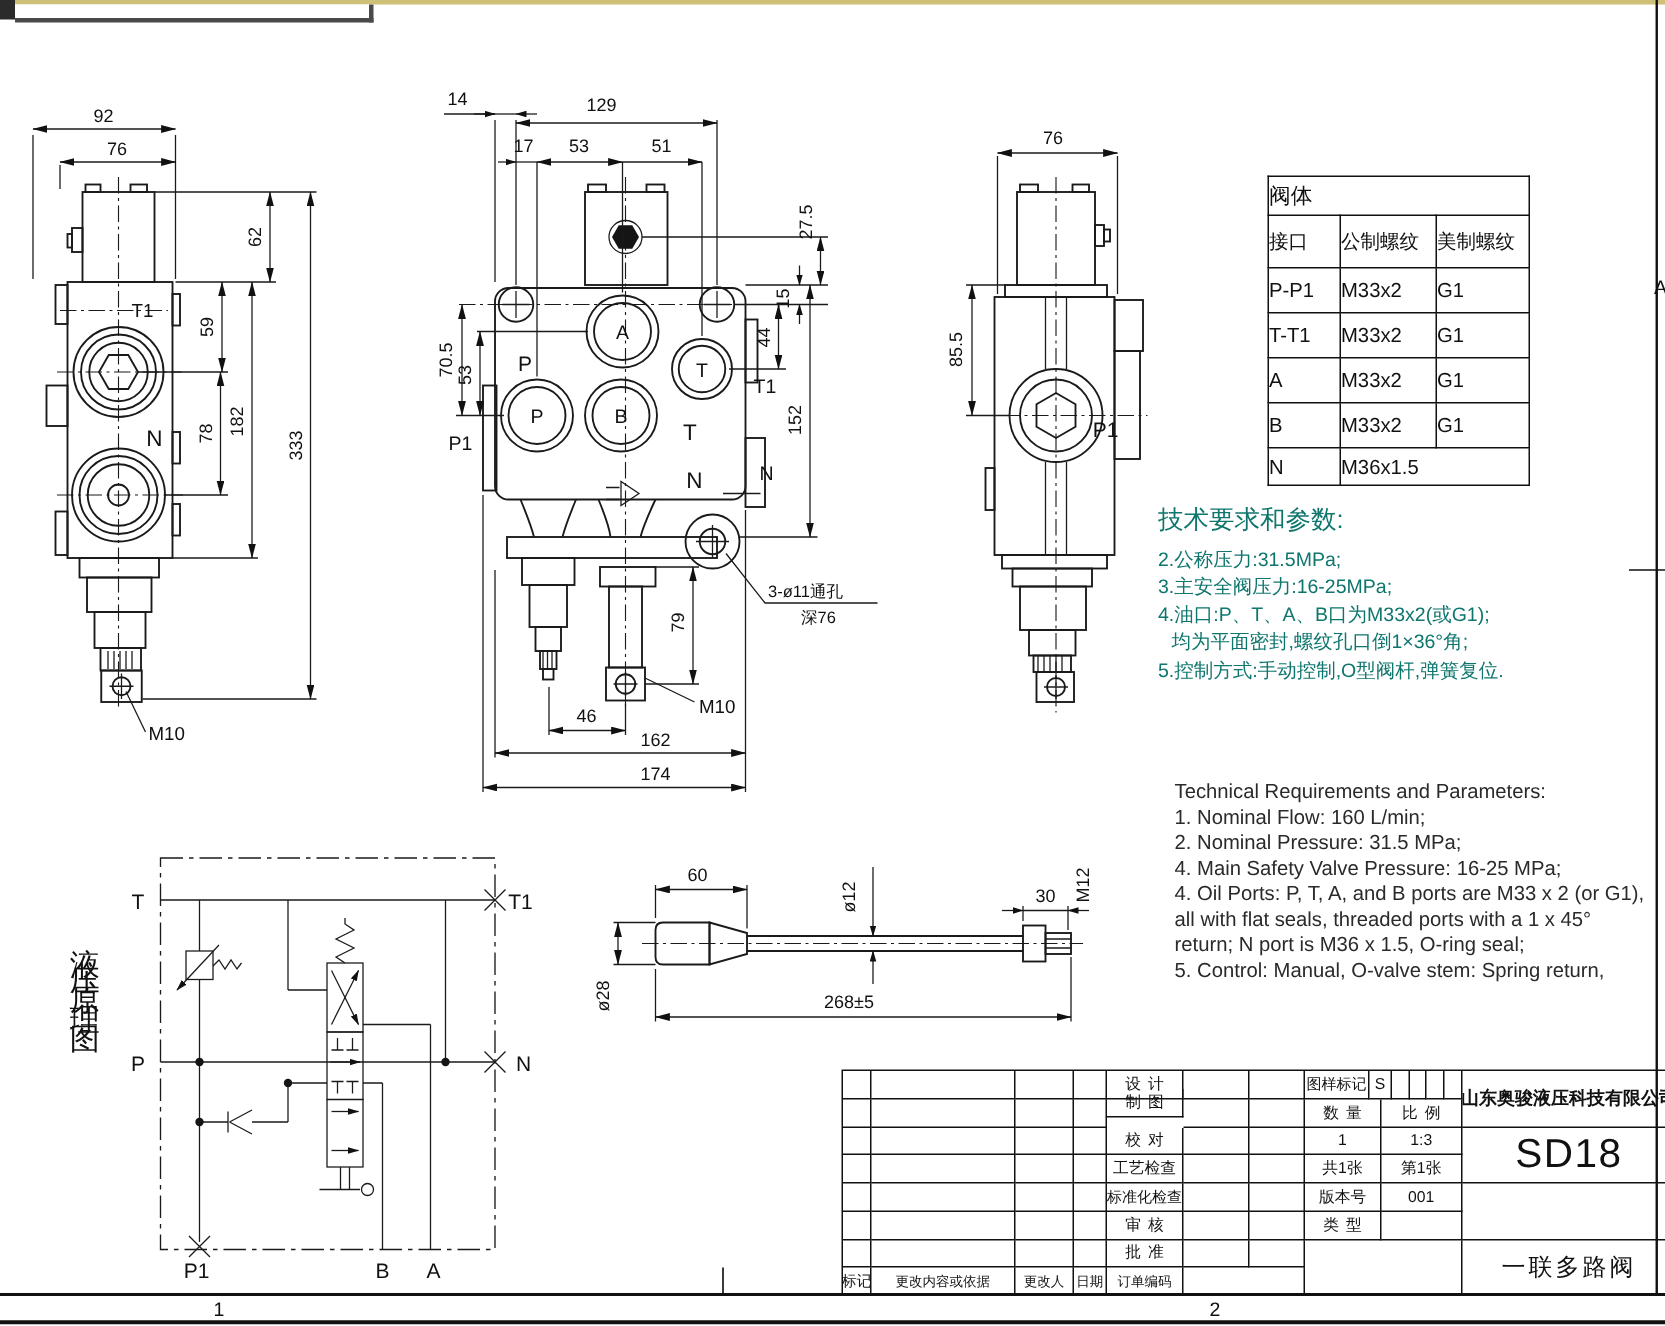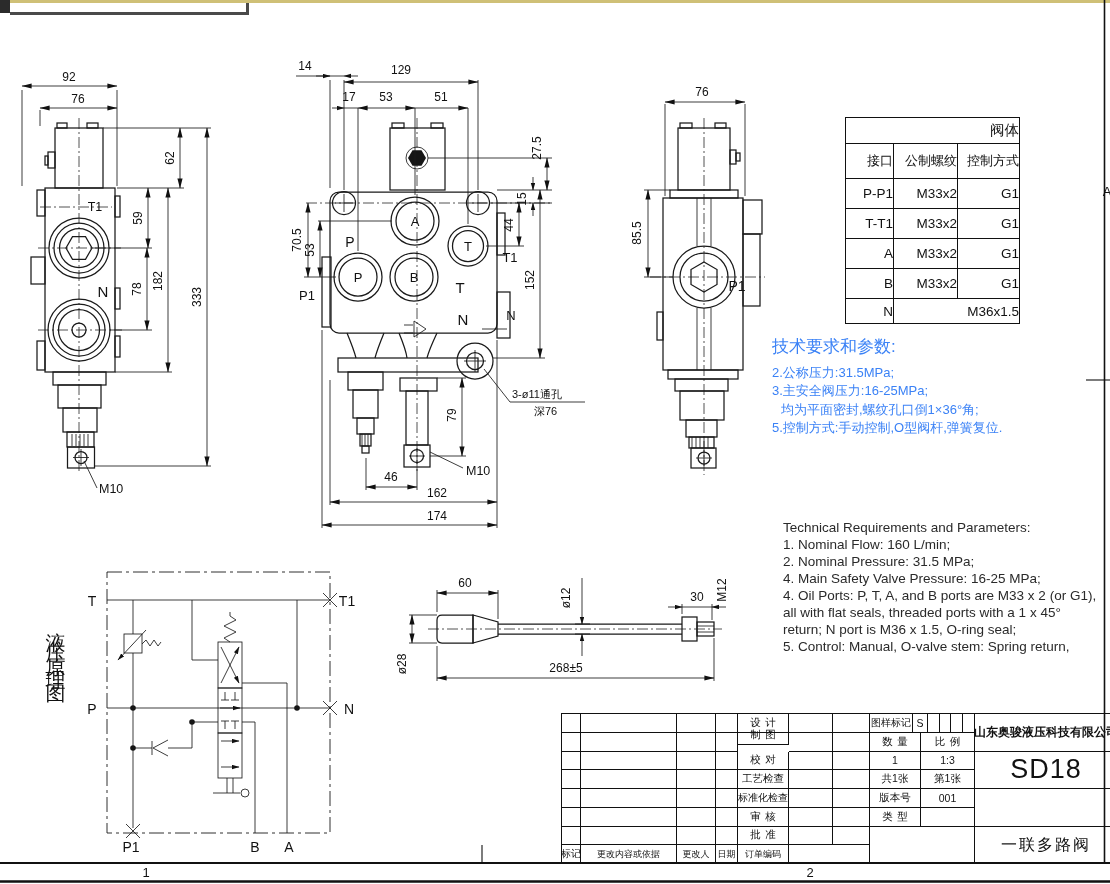--- a/index.html
+++ b/index.html
@@ -19,25 +19,25 @@
   .cl{fill:none;stroke:#1a1a1a;stroke-width:.75;stroke-dasharray:11 3 2 3;}
   .chain{fill:none;stroke:#1a1a1a;stroke-width:.9;stroke-dasharray:15 4 3 4;}
   .fill{fill:#151515;stroke:none;}
   .dot{fill:#151515;stroke:none;}
   
   .topline{position:absolute;left:0;top:0;width:1110px;height:3px;background:#cfc077;}
   .corner{position:absolute;left:0;top:0;width:10px;height:13px;background:#2b2b2b;}
   .tab{position:absolute;left:10px;top:3px;width:236px;height:9px;background:#fff;border-right:3px solid #4a4a4a;border-bottom:3px solid #4a4a4a;}
   
   .ttable{position:absolute;left:845px;top:117px;border-collapse:collapse;table-layout:fixed;}
-  .ttable td{border:1.2px solid #111;text-align:right;padding:0;font-size:13.5px;color:#111;overflow:hidden;white-space:nowrap;}
+  .ttable td{border:1.2px solid #111;text-align:left;padding:0;font-size:13.5px;color:#111;overflow:hidden;white-space:nowrap;}
   .ttable .tt-title{font-size:14.5px;height:25px;}
   .ttable .tt-head{font-size:13px;height:34px;}
   
-  .cnblock{position:absolute;left:772px;top:338px;width:334px;color:#3b82f6;}
+  .cnblock{position:absolute;left:772px;top:338px;width:334px;color:#0f766e;}
   .cnblock .cn-title{font-size:17px;margin:0 0 7px 0;}
   .cnblock p{font-size:13px;line-height:18.6px;margin:0;white-space:nowrap;}
   .cnblock p.ind{padding-left:9px;}
   .enblock{position:absolute;left:783px;top:519px;width:312px;color:#2a2a2a;}
   .enblock p{font-size:13.5px;line-height:17px;margin:0;white-space:nowrap;}
   
   .schtitle{position:absolute;left:44px;top:616px;width:26px;writing-mode:vertical-rl;text-orientation:upright;font-size:20px;letter-spacing:13px;color:#111;}
   
   .tblock{position:absolute;left:549px;top:713px;width:555px;height:150px;border:1.6px solid #111;box-sizing:border-box;color:#111;margin-left:12px;}
   .cell{position:absolute;border-right:1px solid #111;border-bottom:1px solid #111;box-sizing:border-box;
@@ -354,21 +354,21 @@
   <div class="schtitle">液压原理图</div>
 
   <table class="ttable">
     <tbody>
         <tr>
           <td colspan="3" class="tt-title" style="width:171px;">阀体</td>
         </tr>
     <tr class="tt-headrow">
       <td class="tt-head" style="width:47px;">接口</td>
       <td class="tt-head" style="width:63px;">公制螺纹</td>
-      <td class="tt-head" style="width:61px;">控制方式</td>
+      <td class="tt-head" style="width:61px;">美制螺纹</td>
     </tr>
     <tr style="height:30px;">
       <td>P-P1</td>
       <td>M33x2</td>
       <td>G1</td>
     </tr>
     <tr style="height:30px;">
       <td>T-T1</td>
       <td>M33x2</td>
       <td>G1</td>
@@ -387,20 +387,21 @@
       <td>N</td>
       <td colspan="2">M36x1.5</td>
     </tr>
   </tbody>
     </table>
 
   <div class="cnblock">
     <p class="cn-title">技术要求和参数:</p>
     <p>2.公称压力:31.5MPa;</p>
     <p>3.主安全阀压力:16-25MPa;</p>
+    <p>4.油口:P、T、A、B口为M33x2(或G1);</p>
     <p class="ind">均为平面密封,螺纹孔口倒1×36°角;</p>
     <p>5.控制方式:手动控制,O型阀杆,弹簧复位.</p>
   </div>
 
   <div class="enblock">
     <p>Technical Requirements and Parameters:</p>
     <p>1. Nominal Flow: 160 L/min;</p>
     <p>2. Nominal Pressure: 31.5 MPa;</p>
     <p>4. Main Safety Valve Pressure: 16-25 MPa;</p>
     <p>4. Oil Ports: P, T, A, and B ports are M33 x 2 (or G1),</p>

